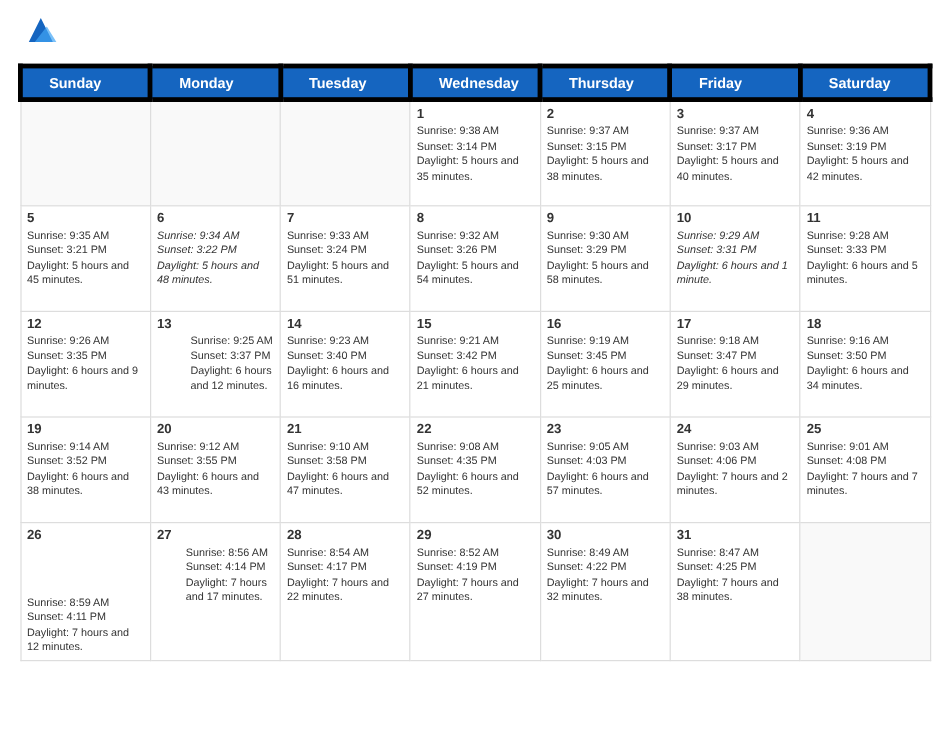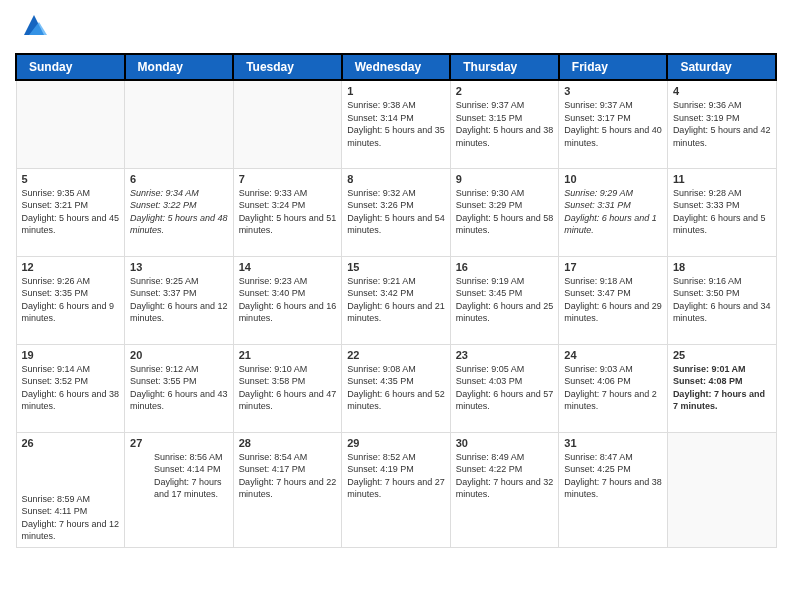--- a/index.html
+++ b/index.html
@@ -56,24 +56,24 @@
     }
     table {
       width: 100%;
       border-collapse: collapse;
       table-layout: fixed;
     }
     .day-header {
       background-color: #1565c0;
       color: white;
       text-align: left;
-      padding: 5px 12px;
+      padding: 5px 22px;
       font-size: 12px;
       font-weight: bold;
-      border: 2px solid #000000;
+      border: 4px solid #000000;
     }
     .day-cell {
       vertical-align: top;
       padding: 4px 5px;
       border: 1px solid #ddd;
       height: 88px;
       font-size: 9.5px;
       color: #333;
       background: #fff;
     }
@@ -202,21 +202,21 @@
         </tr>
         <tr>
           <td class="day-cell">
             <div class="day-number">12</div>
             <div class="day-info" style="white-space: pre-line;">Sunrise: 9:26 AM
 Sunset: 3:35 PM
 Daylight: 6 hours and 9 minutes.</div>
           </td>
           <td class="day-cell">
             <div class="day-number">13</div>
-            <div class="day-info" style="white-space: pre-line;">Sunrise: 9:25 AM
+            <div class="day-info" style="white-space: pre-line; margin-left: 28px;">Sunrise: 9:25 AM
 Sunset: 3:37 PM
 Daylight: 6 hours and 12 minutes.</div>
           </td>
           <td class="day-cell">
             <div class="day-number">14</div>
             <div class="day-info" style="white-space: pre-line;">Sunrise: 9:23 AM
 Sunset: 3:40 PM
 Daylight: 6 hours and 16 minutes.</div>
           </td>
           <td class="day-cell">
@@ -276,21 +276,21 @@
 Daylight: 6 hours and 57 minutes.</div>
           </td>
           <td class="day-cell">
             <div class="day-number">24</div>
             <div class="day-info" style="white-space: pre-line;">Sunrise: 9:03 AM
 Sunset: 4:06 PM
 Daylight: 7 hours and 2 minutes.</div>
           </td>
           <td class="day-cell">
             <div class="day-number">25</div>
-            <div class="day-info" style="white-space: pre-line; font-weight: bold;">Sunrise: 9:01 AM
+            <div class="day-info" style="white-space: pre-line;">Sunrise: 9:01 AM
 Sunset: 4:08 PM
 Daylight: 7 hours and 7 minutes.</div>
           </td>
         </tr>
         <tr>
           <td class="day-cell">
             <div class="day-number">26</div>
             <div class="day-info" style="white-space: pre-line; margin-top: 44px;">Sunrise: 8:59 AM
 Sunset: 4:11 PM
 Daylight: 7 hours and 12 minutes.</div>

